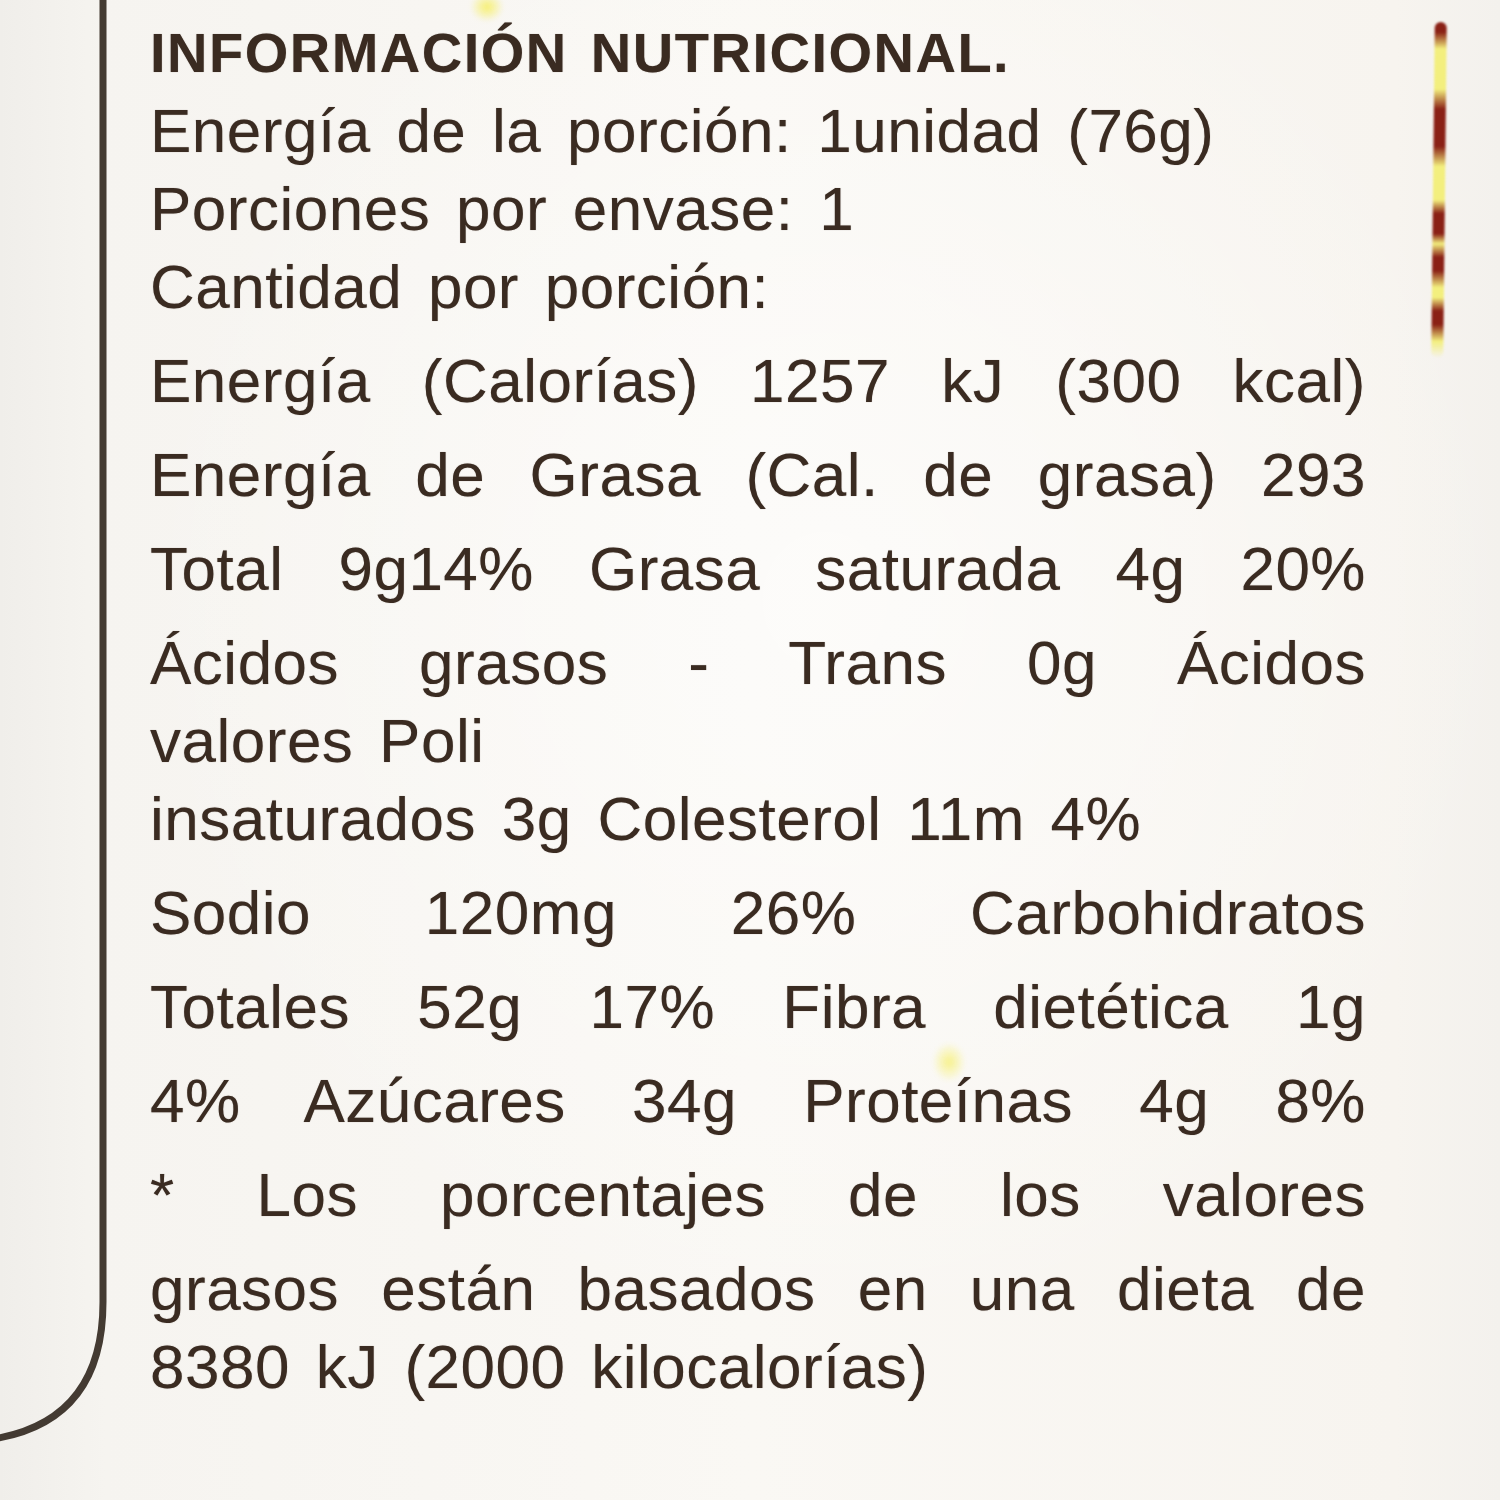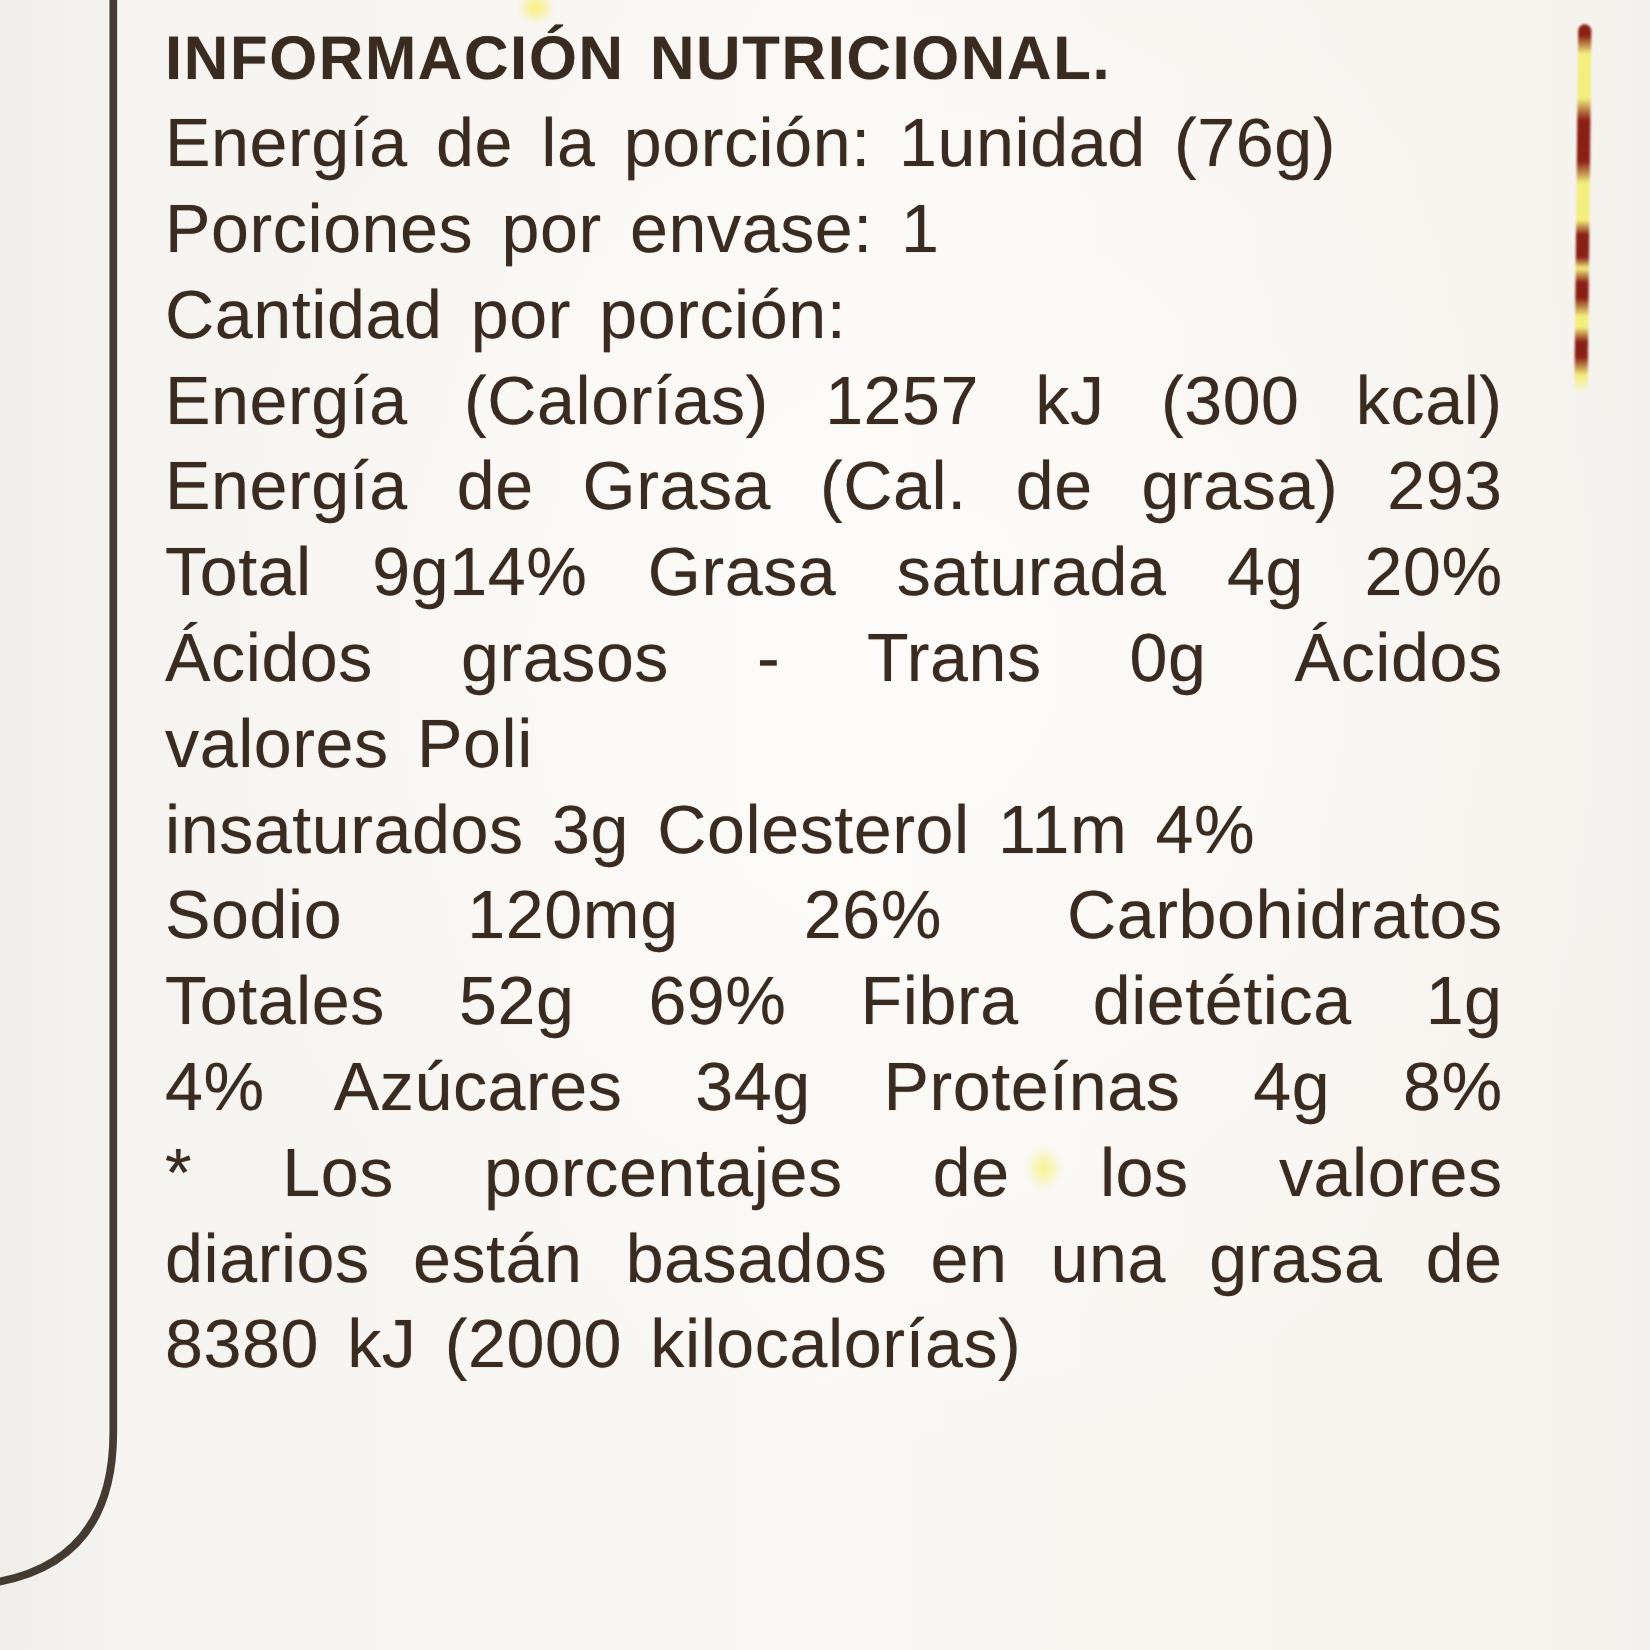--- a/index.html
+++ b/index.html
@@ -28,20 +28,21 @@
     font-weight:bold;font-size:56px;letter-spacing:1.5px;word-spacing:6px;
     height:78px;white-space:nowrap;
   }
   .line{height:78px;white-space:nowrap;}
   .line.justify{
     white-space:normal;
     text-align:justify;
     -moz-text-align-last:justify;
     text-align-last:justify;
     word-spacing:0;
+    margin-top:16px;
   }
   
   .edge-strip{
     position:absolute;left:1433px;top:22px;width:12px;height:336px;
     border-radius:7px;
     transform:rotate(.6deg);
     filter:blur(1.2px);
     background:linear-gradient(180deg,
       var(--strip-red,#8a2015) 0%,
       var(--strip-red,#8a2015) 3%,
@@ -86,24 +87,24 @@
         <div class="line">Energía de la porción: 1unidad (76g)</div>
         <div class="line">Porciones por envase: 1</div>
         <div class="line">Cantidad por porción:</div>
         <div class="line justify">Energía (Calorías) 1257 kJ (300 kcal)</div>
         <div class="line justify">Energía de Grasa (Cal. de grasa) 293</div>
         <div class="line justify">Total 9g14% Grasa saturada 4g 20%</div>
         <div class="line justify">Ácidos grasos - Trans 0g Ácidos</div>
         <div class="line">valores Poli</div>
         <div class="line">insaturados 3g Colesterol 11m 4%</div>
         <div class="line justify">Sodio 120mg 26% Carbohidratos</div>
-        <div class="line justify">Totales 52g 69% Fibra dietética 1g</div>
+        <div class="line justify">Totales 52g 17% Fibra dietética 1g</div>
         <div class="line justify">4% Azúcares 34g Proteínas 4g 8%</div>
         <div class="line justify">* Los porcentajes de los valores</div>
-        <div class="line justify">diarios están basados en una grasa de</div>
+        <div class="line justify">grasos están basados en una dieta de</div>
         <div class="line">8380 kJ (2000 kilocalorías)</div>
       </div>
   </div>
 
   <div class="edge-strip"></div>
   <div class="smudge top"></div>
   <div class="smudge mid"></div>
 </div>
 
 </body></html>

